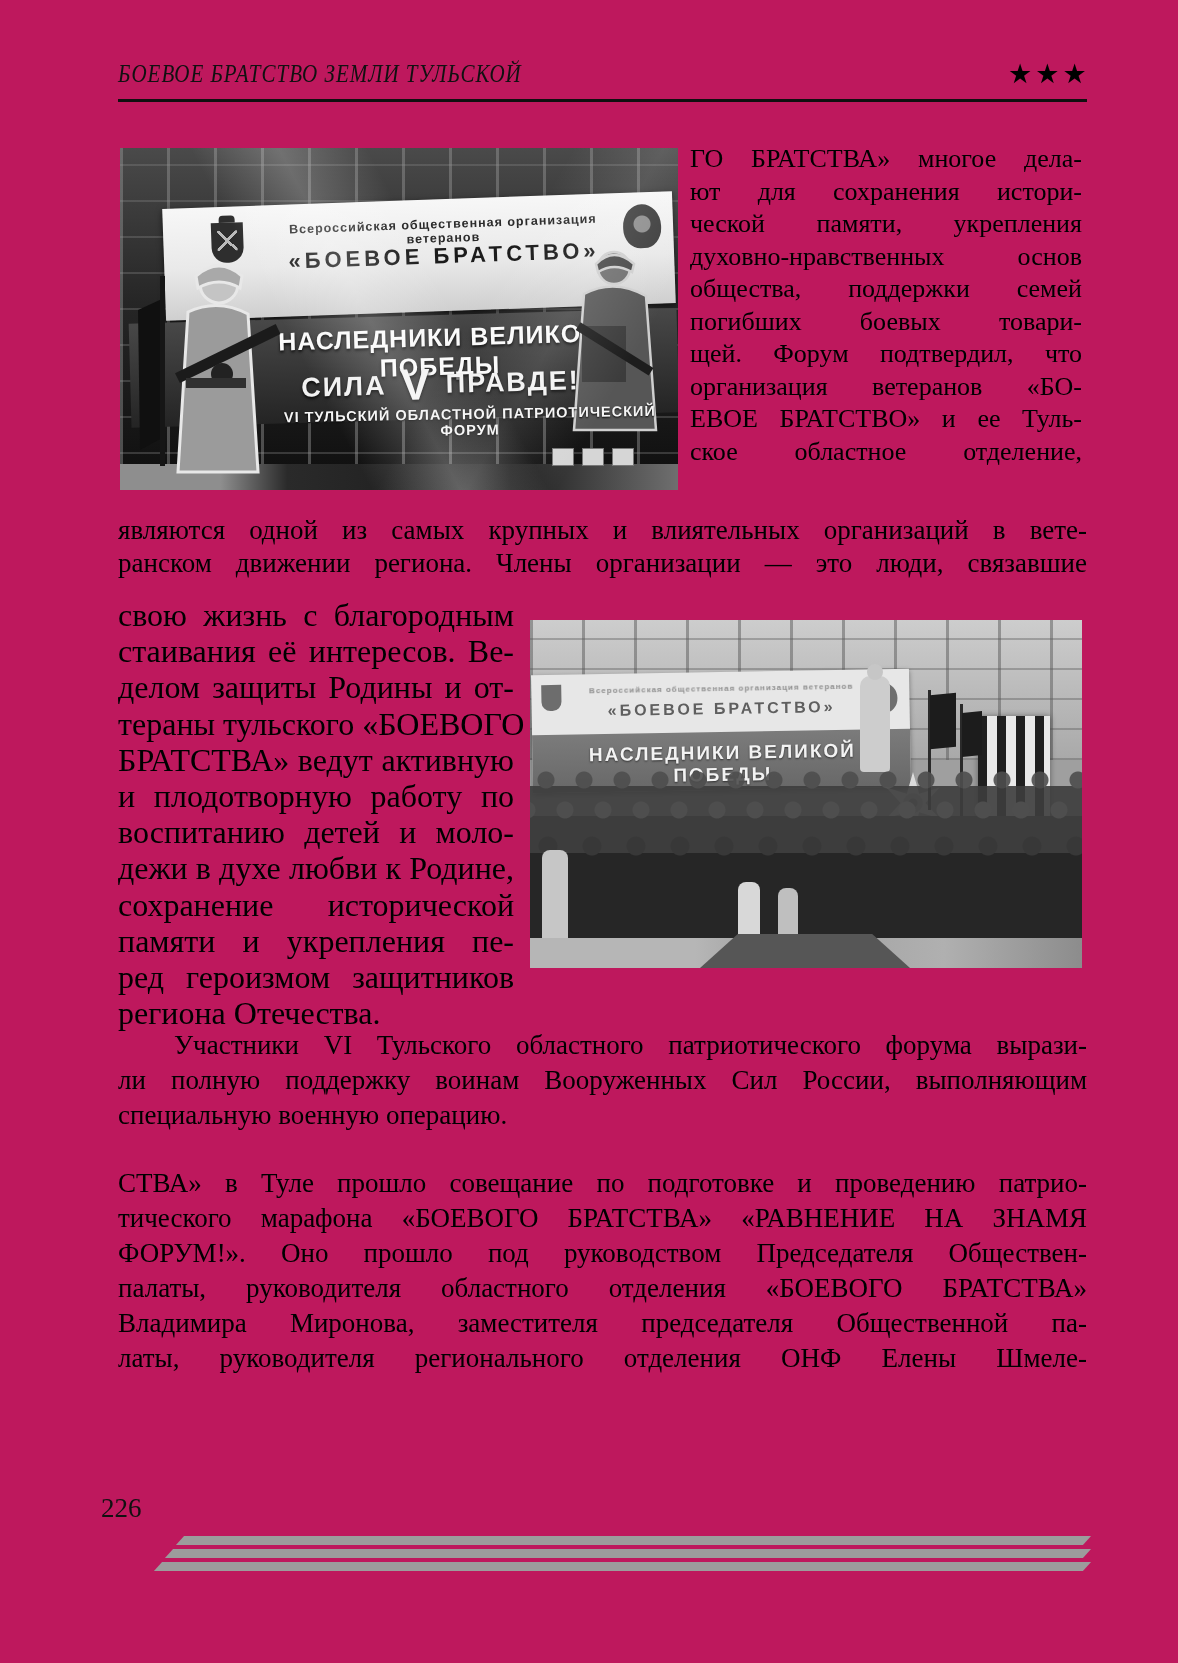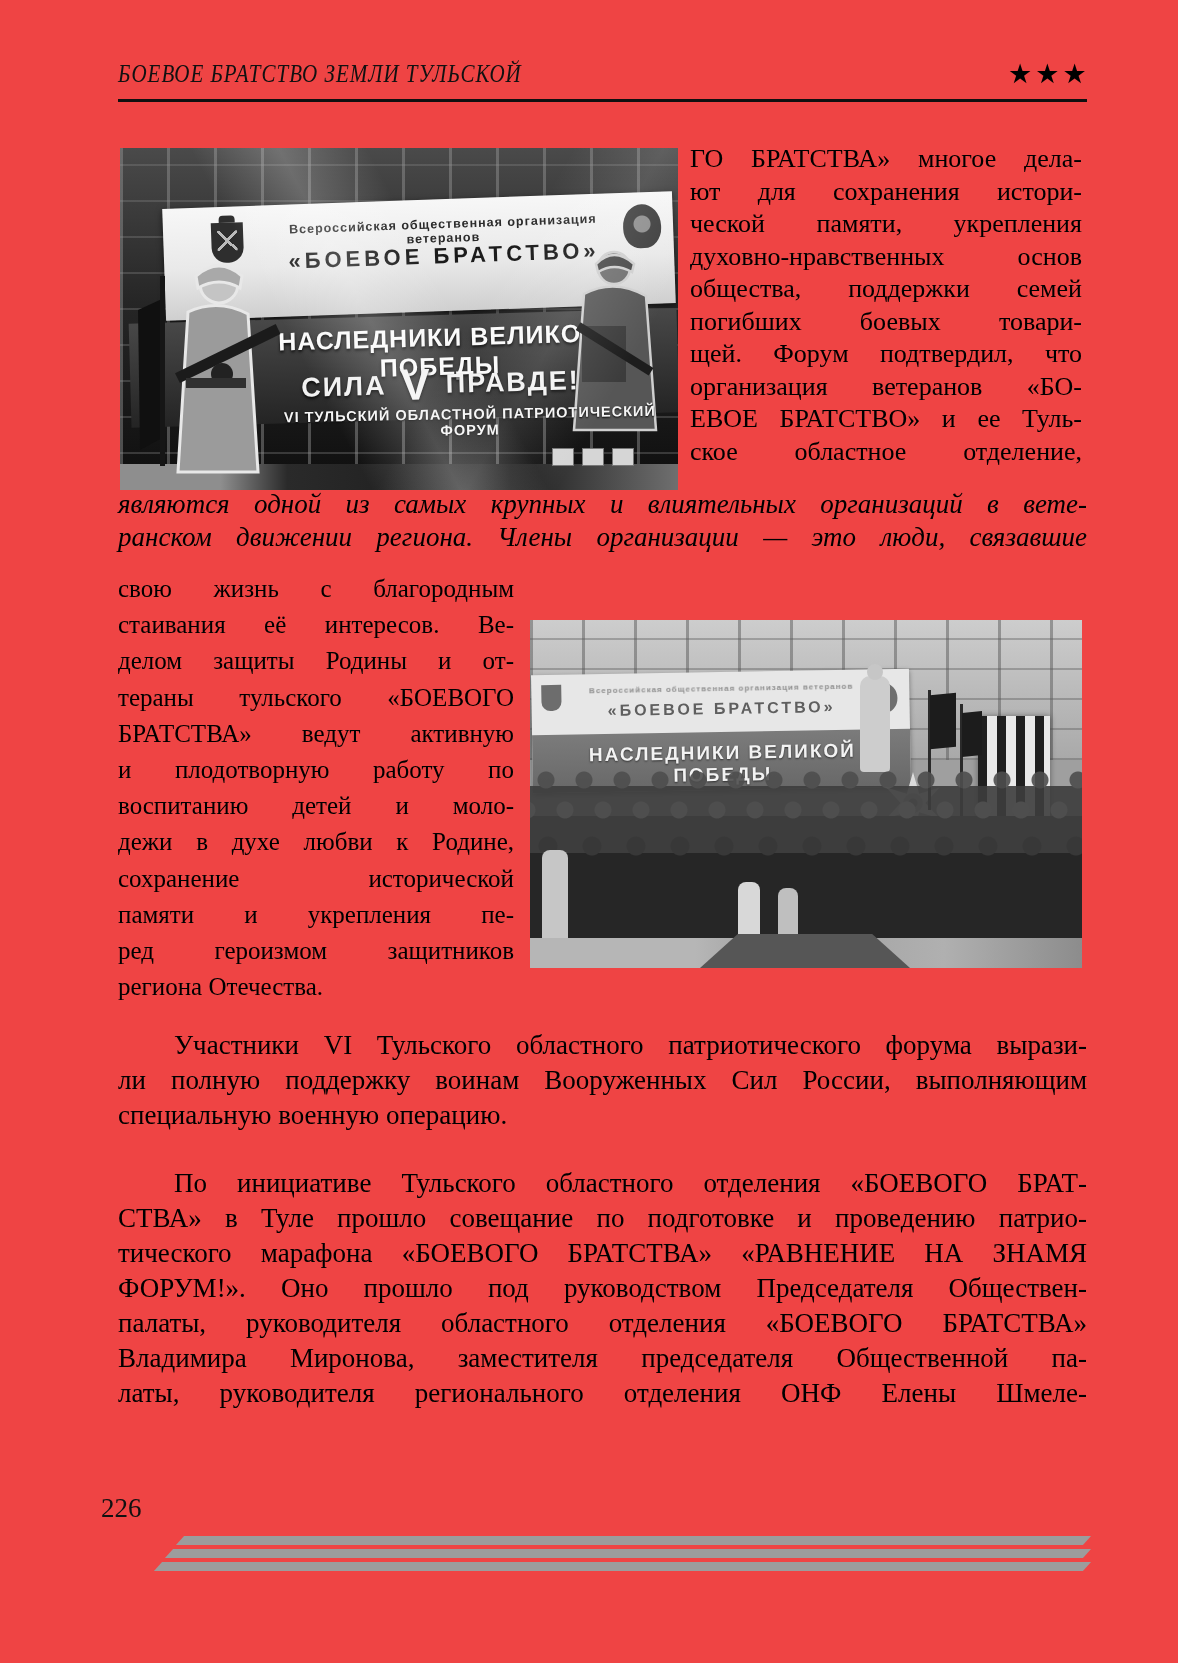--- a/index.html
+++ b/index.html
@@ -1,32 +1,32 @@
 <!DOCTYPE html>
 <html><head>
 <meta charset="utf-8">
 <style>
   html,body{margin:0;padding:0;background:#ffffff;}
-  .page{position:relative;width:1178px;height:1663px;background:#ef4444;overflow:hidden;
+  .page{position:relative;width:1178px;height:1663px;background:#be185d;overflow:hidden;
         font-family:"Liberation Serif", serif;color:#000;}
   .abs{position:absolute;}
 
   
   .running-title{left:118px;top:60px;font-style:italic;font-size:21px;letter-spacing:1px;
                  font-family:"Liberation Serif", serif;color:#111;transform:scaleY(1.15);transform-origin:left top;}
   .stars{left:1008px;top:58px;font-size:27px;letter-spacing:3px;color:#000;}
   .head-rule{left:118px;top:99px;width:969px;height:3px;background:#101010;}
 
   
   .ln{text-align:justify;text-align-last:justify;white-space:nowrap;}
   .ln.lastln{text-align-last:left;}
   .ln.ind{padding-left:56px;}
   .rcol{left:690px;top:143px;width:392px;font-size:26px;line-height:32.5px;}
-  .fw1{left:118px;top:488px;width:969px;font-size:27px;line-height:33px;font-style:italic;}
-  .lcol{left:118px;top:571px;width:396px;font-size:25px;line-height:36.2px;}
+  .fw1{left:118px;top:514px;width:969px;font-size:27px;line-height:33px;}
+  .lcol{left:118px;top:597px;width:396px;font-size:32px;line-height:36.2px;}
   .para1{left:118px;top:1028px;width:969px;font-size:27px;line-height:35px;}
   .para2{left:118px;top:1166px;width:969px;font-size:27px;line-height:35px;}
 
   
   .page-num{left:101px;top:1493px;font-size:27px;color:#111;}
   .stripes{left:158px;top:1536px;width:929px;height:36px;}
   .stripe{position:absolute;height:9px;background:#9c9c9c;transform:skewX(-42deg);}
   .stripe.s1{left:22px;right:0;top:0;}
   .stripe.s2{left:11px;right:0;top:13px;}
   .stripe.s3{left:0;right:0;top:26px;}
@@ -245,21 +245,20 @@
     <div class="p2-path"></div>
   </div>
 
   <div class="abs para1">
     <div class="ln ind">Участники VI Тульского областного патриотического форума вырази-</div>
     <div class="ln">ли полную поддержку воинам Вооруженных Сил России, выполняющим</div>
     <div class="ln lastln">специальную военную операцию.</div>
   </div>
 
   <div class="abs para2">
-    <div class="ln ind">По инициативе Тульского областного отделения «БОЕВОГО БРАТ-</div>
     <div class="ln">СТВА» в Туле прошло совещание по подготовке и проведению патрио-</div>
     <div class="ln">тического марафона «БОЕВОГО БРАТСТВА» «РАВНЕНИЕ НА ЗНАМЯ</div>
     <div class="ln">ФОРУМ!». Оно прошло под руководством Председателя Обществен-</div>
     <div class="ln">палаты, руководителя областного отделения «БОЕВОГО БРАТСТВА»</div>
     <div class="ln">Владимира Миронова, заместителя председателя Общественной па-</div>
     <div class="ln">латы, руководителя регионального отделения ОНФ Елены Шмеле-</div>
   </div>
 
   <div class="abs page-num">226</div>
   <div class="abs stripes">

